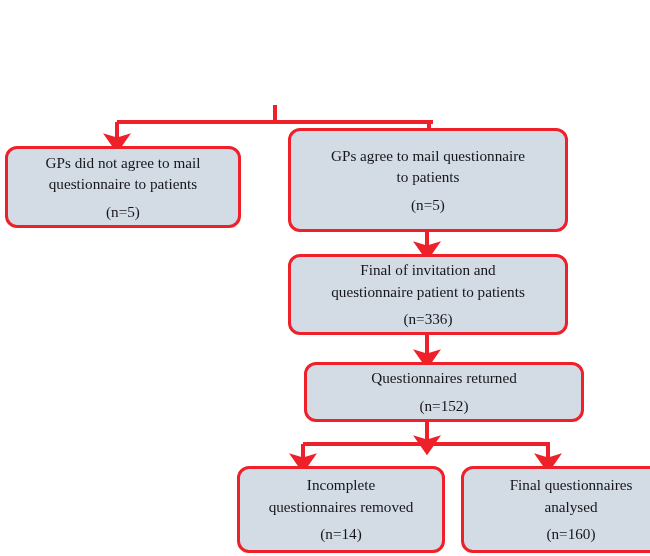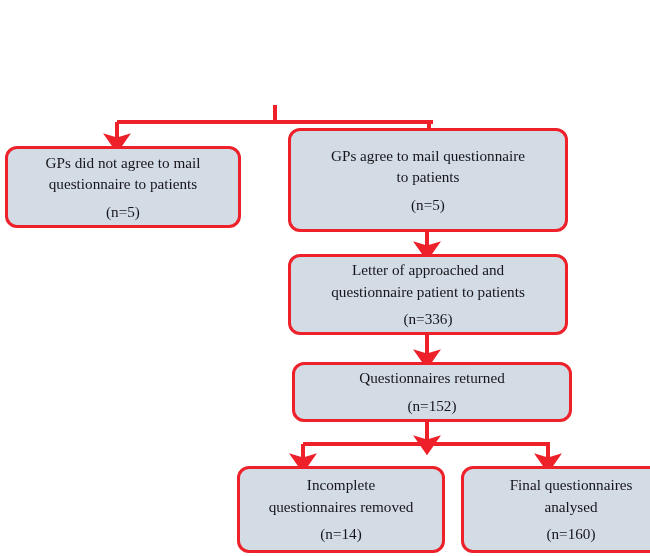--- a/index.html
+++ b/index.html
@@ -91,26 +91,26 @@
     <span class="node-count">(n=5)</span>
   </div>
 
   <div class="node-box" style="left:288px; top:128px; width:280px; height:104px;">
     <span class="node-line">GPs agree to mail questionnaire</span>
     <span class="node-line">to patients</span>
     <span class="node-count">(n=5)</span>
   </div>
 
   <div class="node-box" style="left:288px; top:254px; width:280px; height:81px;">
-    <span class="node-line">Letter of approached and</span>
+    <span class="node-line">Final of invitation and</span>
     <span class="node-line">questionnaire patient to patients</span>
     <span class="node-count">(n=336)</span>
   </div>
 
-  <div class="node-box" style="left:292px; top:362px; width:280px; height:60px;">
+  <div class="node-box" style="left:304px; top:362px; width:280px; height:60px;">
     <span class="node-line">Questionnaires returned</span>
     <span class="node-count">(n=152)</span>
   </div>
 
   <div class="node-box" style="left:205px; top:466px; width:208px; height:87px;margin-left:32px;">
     <span class="node-line">Incomplete</span>
     <span class="node-line">questionnaires removed</span>
     <span class="node-count">(n=14)</span>
   </div>
 

